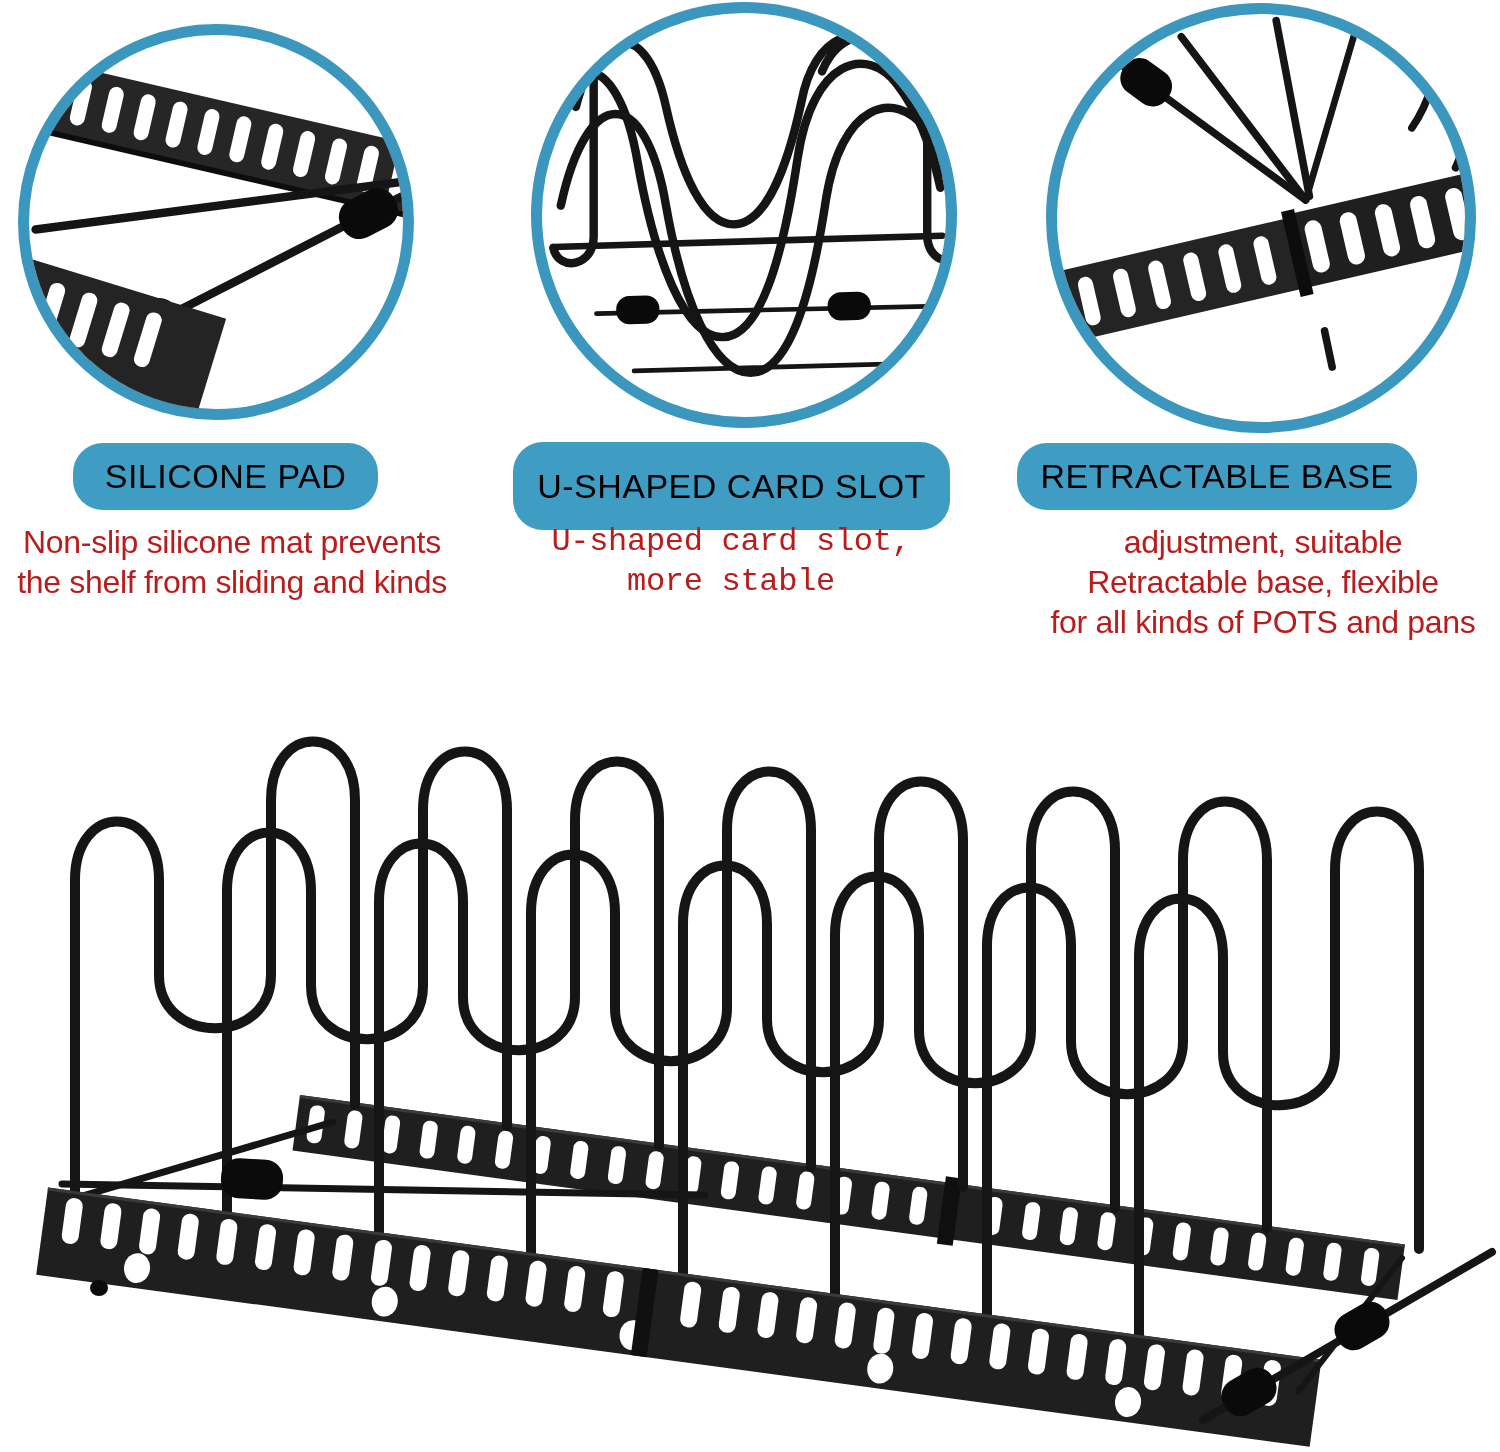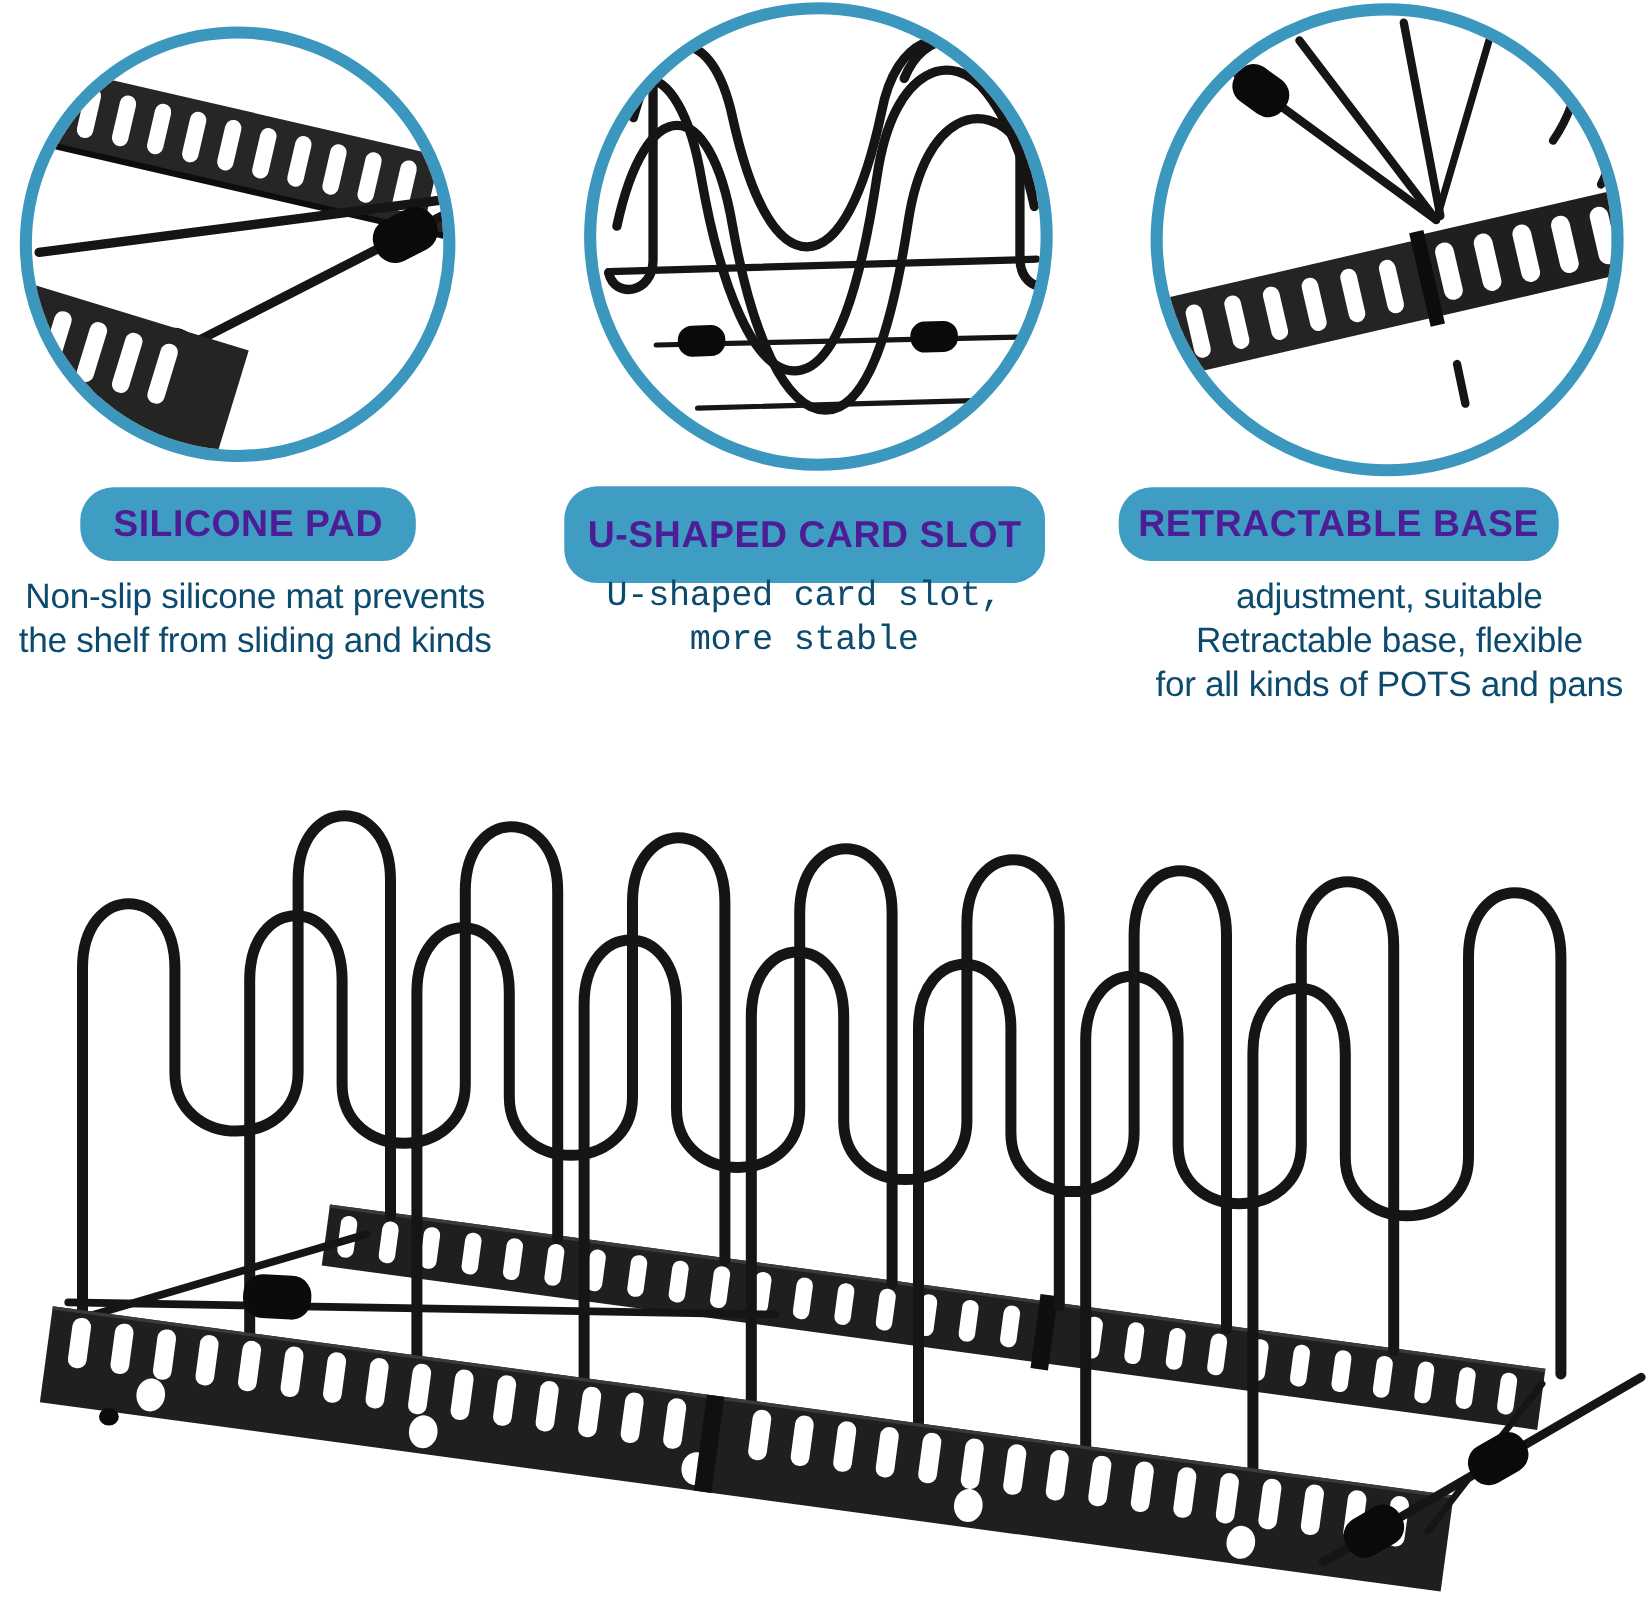--- a/index.html
+++ b/index.html
@@ -8,25 +8,25 @@
     font-family:"Liberation Sans", sans-serif;overflow:hidden;
   }
   .circle{
     position:absolute;border-radius:50%;
     border:11px solid #3b97bd;
     background:#ffffff;overflow:hidden;box-sizing:border-box;
   }
   .circle svg{display:block;width:100%;height:100%;}
   .badge{
     position:absolute;display:flex;align-items:center;justify-content:center;
-    background:#3f9cc3;color:#4c1d95;font-weight:bold;font-size:34px;
+    background:#3f9cc3;color:#000000;font-weight:normal;font-size:34px;
     letter-spacing:0.5px;border-radius:30px;white-space:nowrap;
   }
   .desc{
-    position:absolute;text-align:center;color:#0c4a6e;
+    position:absolute;text-align:center;color:#b91c1c;
     font-size:32px;line-height:40px;letter-spacing:-0.3px;
   }
   .desc .line{display:block;white-space:nowrap;}
   .product-photo{position:absolute;left:0;top:690px;}
   .wire{stroke:#151515;fill:none;stroke-linecap:round;stroke-linejoin:round;}
 </style>
 </head>
 <body>
 
 <div class="circle" style="left:18px;top:24px;width:396px;height:396px;">

